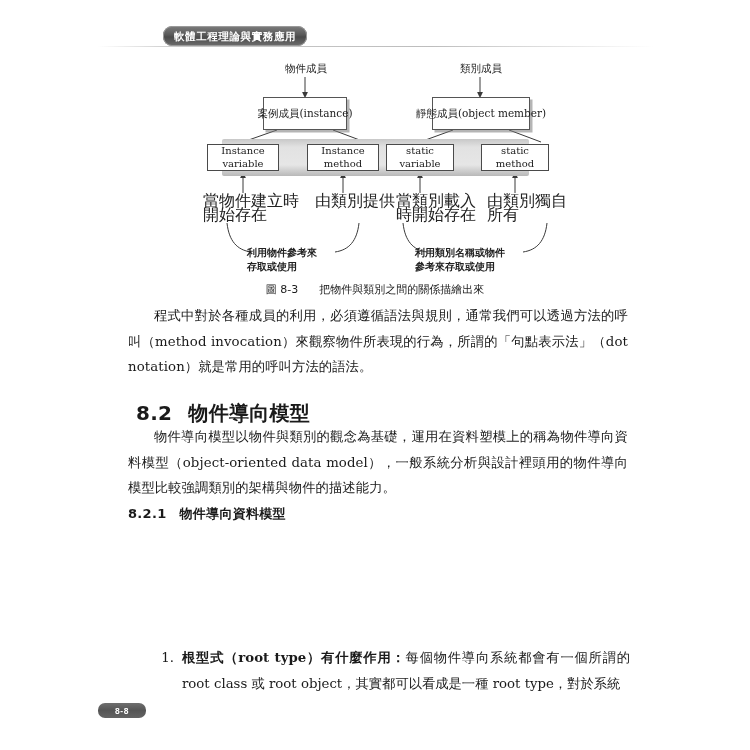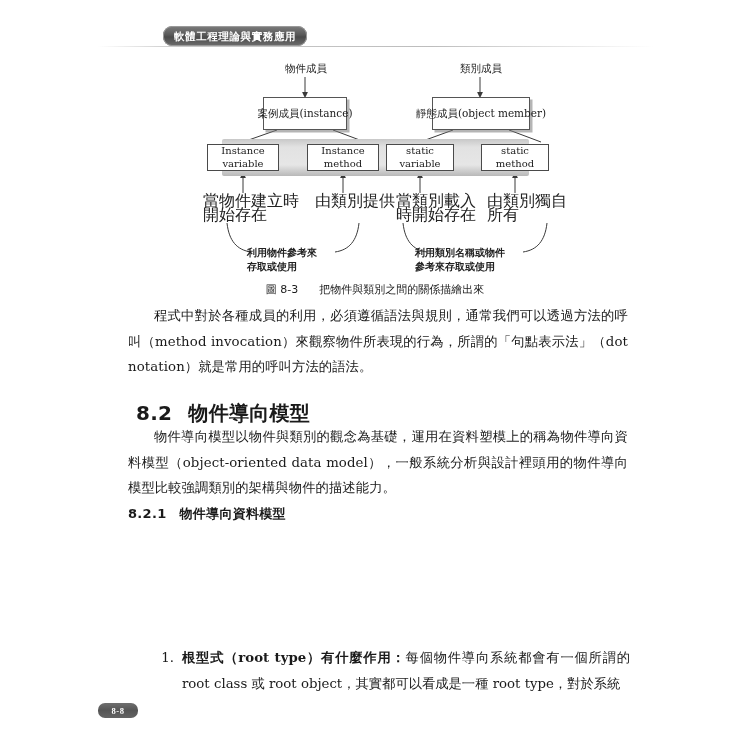--- a/index.html
+++ b/index.html
@@ -188,25 +188,25 @@
     margin-left: 30px;
     text-align: justify;
     text-justify: inter-character;
   }
   .list-item .li-body b { font-weight: 700; }
 
   
   .page-tab {
     position: absolute;
     left: 98px; top: 703px;
-    width: 40px; height: 15px;
+    width: 48px; height: 15px;
     border-radius: 7px;
     background: linear-gradient(to bottom, #6f6f6f 0%, #555555 50%, #636363 100%);
     color: #ffffff;
-    font-family: Liberation Serif, serif;
+    font-family: Liberation Sans, sans-serif;
     font-size: 8.5px;
     font-weight: 700;
     letter-spacing: 0.6px;
     display: flex;
     align-items: center;
     justify-content: center;
   }
 </style>
 </head>
 <body>

